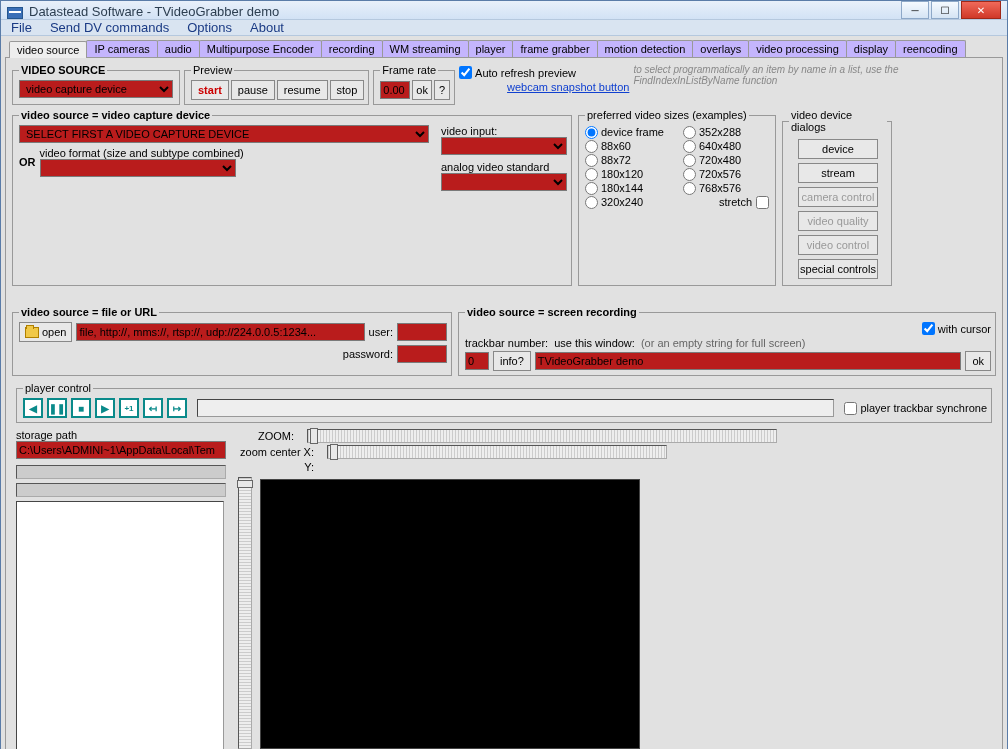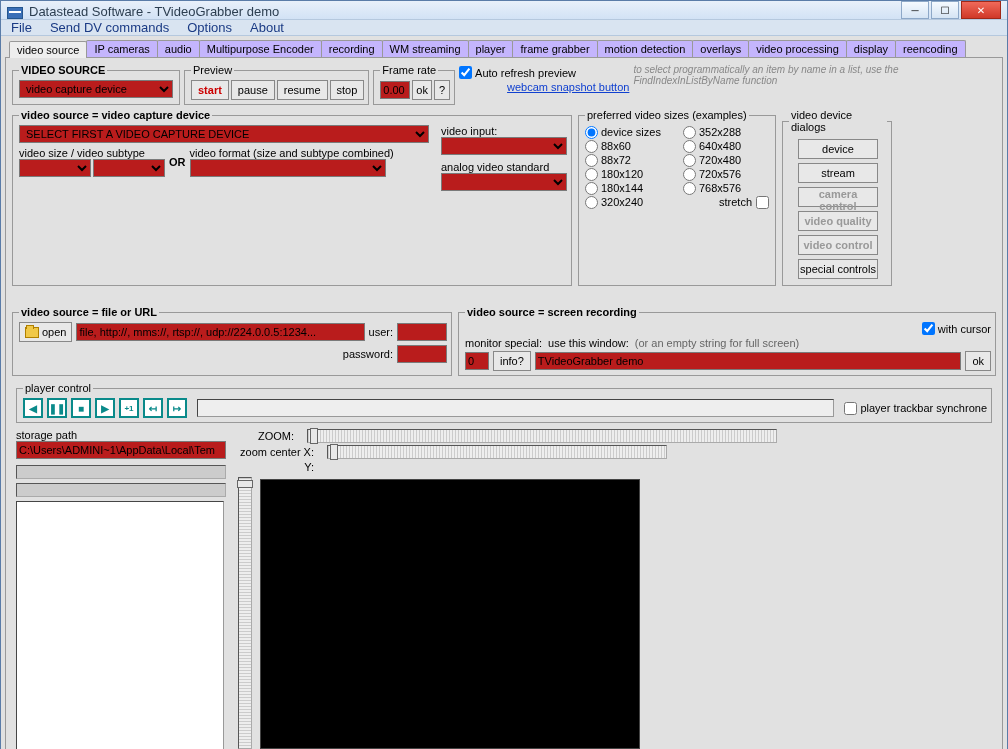--- a/index.html
+++ b/index.html
@@ -20,21 +20,21 @@
 .tab.active { background: #eee; position: relative; top: 1px; }
 .panel { border: 1px solid #999; background: #e1e1e1; margin: 0 2px; padding: 4px 6px; flex: 1; display: flex; flex-direction: column; }
 .row1 { display: flex; gap: 4px; }
 fieldset { border: 1px solid #999; padding: 4px 4px 4px 6px; position: relative; margin-top: 2px; }
 legend { font-size: 11px; padding: 0 2px; }
 fieldset.bold > legend { font-weight: bold; }
 select, input[type=text] { font-size: 11px; height: 18px; background: #b91c1c; border: 1px solid #7a7a7a; padding: 0 2px; }
 button.small { font-size: 11px; height: 20px; background: #e8e8e8; border: 1px solid #888; padding: 0 6px; cursor: default; }
 button.small.red { color: #c00; font-weight: bold; }
 button.side { width: 80px; height: 20px; font-size: 11px; background: #e8e8e8; border: 1px solid #888; margin: 2px 0; cursor: default; }
-button.side:disabled { color: #999; font-weight: bold; }
+button.side:disabled { color: #999; }
 .lbl { font-size: 11px; white-space: nowrap; }
 .chk { display: flex; align-items: center; gap: 3px; font-size: 11px; }
 .rad { display: flex; align-items: center; gap: 3px; font-size: 11px; height: 14px; }
 .gray { color: #888; font-style: italic; font-size: 10px; }
 .link { color: #1040d0; text-decoration: underline; cursor: pointer; margin-left: 48px; }
 .open-btn { display: flex; align-items: center; gap: 3px; border: 1px solid #888; background: #e8e8e8; padding: 1px 5px; height: 20px; }
 .open-ico { width: 14px; height: 11px; background: #f0c848; border: 1px solid #b08000; position: relative; }
 .open-ico:before { content:""; position:absolute; top:-3px; left:0; width:6px; height:3px; background:#f0c848; border:1px solid #b08000; border-bottom:none; }
 .player-ctrl { margin: 6px 4px 2px 4px; }
 .pc-btns { display: flex; gap: 4px; align-items: center; }
@@ -129,27 +129,20 @@
       </div>
 
       <div style="display:flex;gap:6px;margin-top:2px">
 
         <fieldset style="flex:0 0 560px">
           <legend style="font-weight:bold">video source = video capture device</legend>
           <div style="display:flex;gap:6px">
             <div style="flex:1">
               <select style="width:410px"><option>SELECT FIRST A VIDEO CAPTURE DEVICE</option></select>
               <div style="display:flex;align-items:center;gap:4px;margin-top:4px">
-                <div style="display:flex;flex-direction:column">
-                  <span class="lbl">video size / video subtype</span>
-                  <div style="display:flex;gap:2px">
-                      <select style="width:72px"></select>
-                      <select style="width:72px"></select>
-                    </div>
-                </div>
                 <b class="lbl">OR</b>
                 <div style="display:flex;flex-direction:column;flex:1">
                   <span class="lbl">video format (size and subtype combined)</span>
                   <select style="width:196px"></select>
                 </div>
               </div>
             </div>
             <div style="display:flex;flex-direction:column;width:126px">
               <span class="lbl">video input:</span>
               <select></select>
@@ -157,21 +150,21 @@
               <select></select>
             </div>
           </div>
         </fieldset>
 
         <fieldset style="flex:0 0 198px">
           <legend>preferred video sizes (examples)</legend>
           <div class="size-grid">
             <label class="rad">
                 <input type="radio" name="sz" checked="" style="">
-                <span>device sizes</span>
+                <span>device frame</span>
               </label>
             <label class="rad">
                 <input type="radio" name="sz" style="">
                 <span>352x288</span>
               </label>
             <label class="rad">
                 <input type="radio" name="sz" style="">
                 <span>88x60</span>
               </label>
             <label class="rad">
@@ -246,21 +239,21 @@
 
         <fieldset style="flex:1">
           <legend style="font-weight:bold">video source = screen recording</legend>
           <div style="display:flex;justify-content:flex-end;margin-bottom:2px">
             <label class="chk">
                 <input type="checkbox" checked="" style="">
                 <span>with cursor</span>
               </label>
           </div>
           <div style="display:flex;gap:6px;align-items:center">
-            <span class="lbl">monitor special:</span>
+            <span class="lbl">trackbar number:</span>
             <span class="lbl">use this window:</span>
             <span class="lbl" style="color:#666">(or an empty string for full screen)</span>
           </div>
           <div style="display:flex;gap:4px;align-items:center;margin-top:2px">
             <input type="text" style="width: 24px;" value="0">
             <button class="small">info?</button>
             <input type="text" style="flex: 1 1 0%;" value="TVideoGrabber demo">
             <button class="small">ok</button>
           </div>
         </fieldset>

